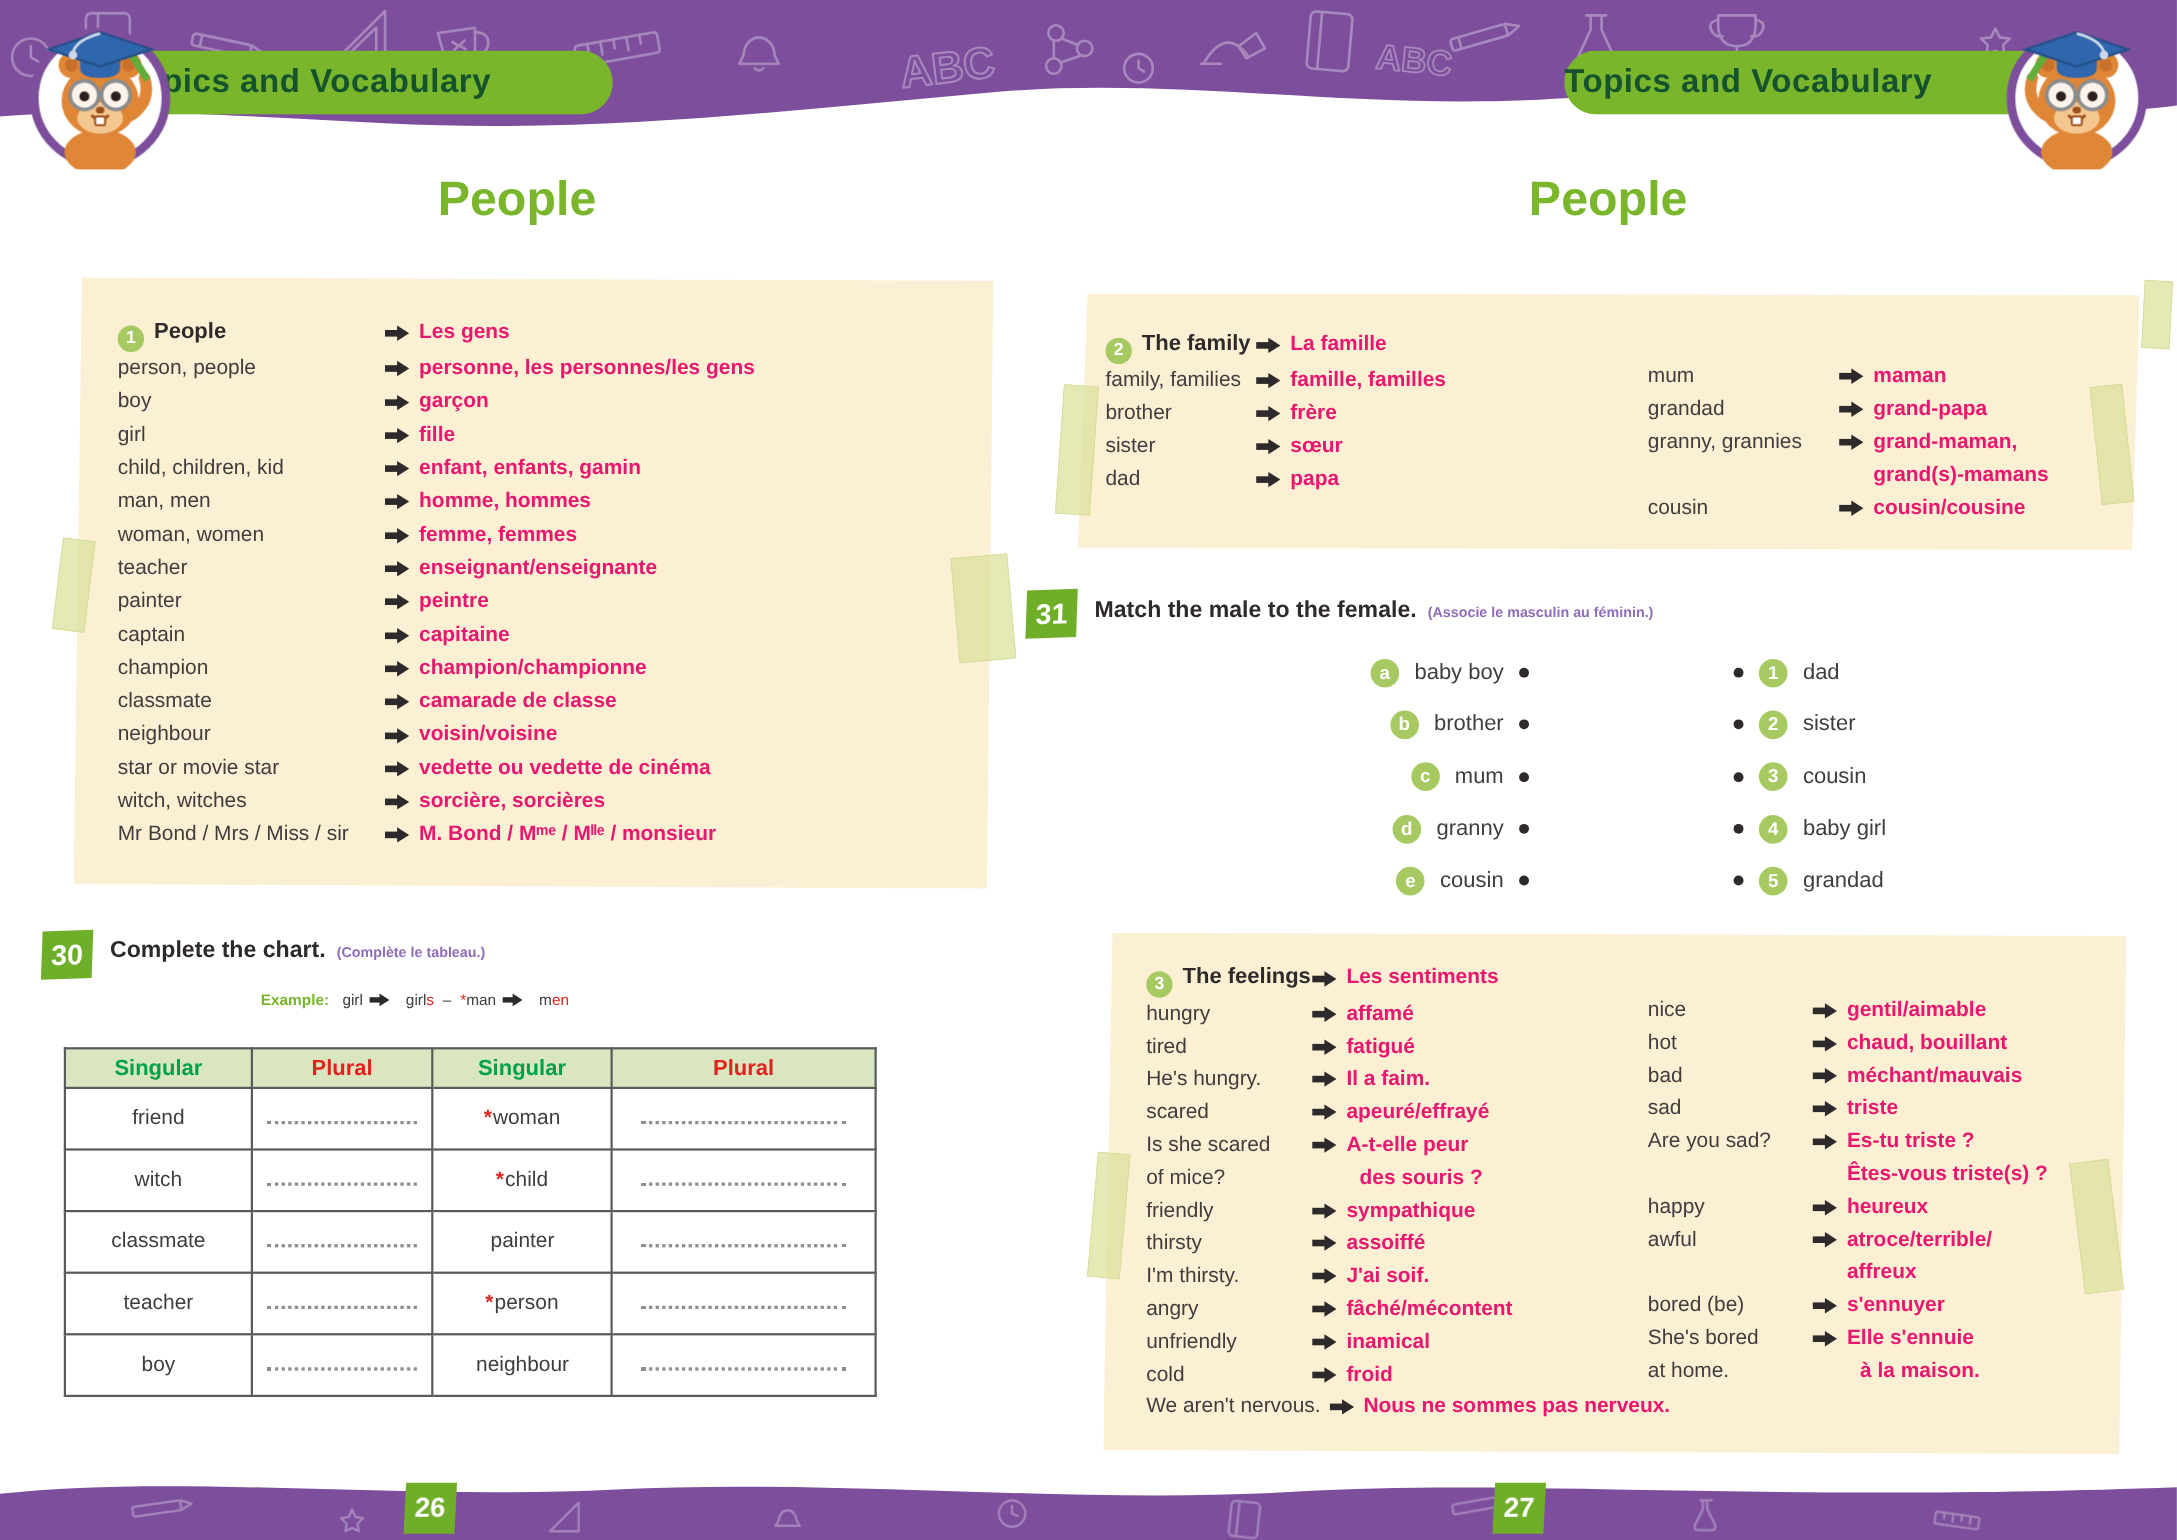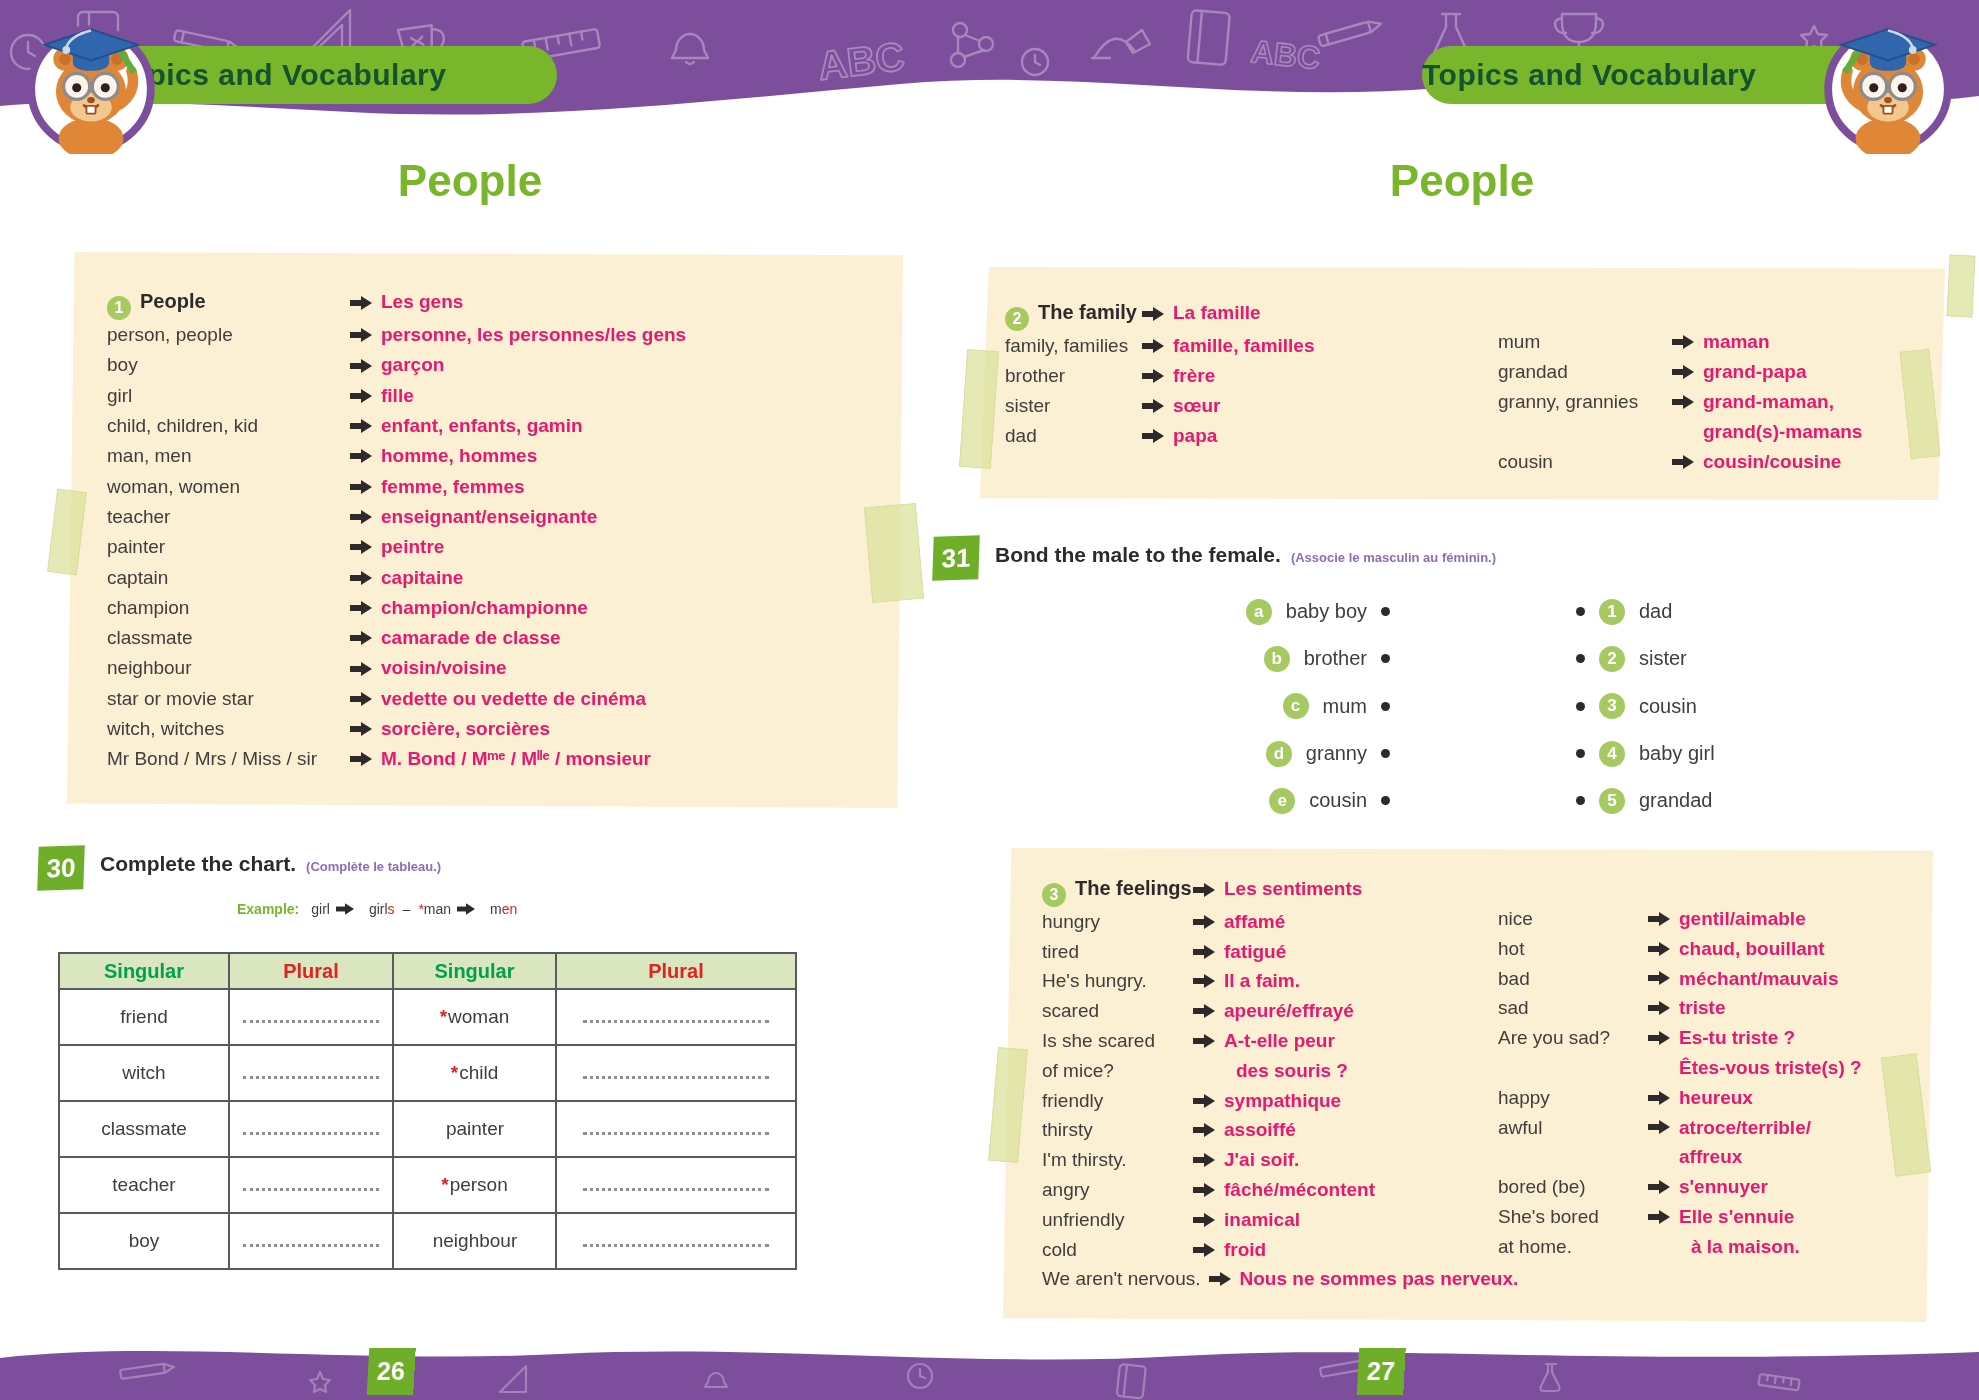--- a/index.html
+++ b/index.html
@@ -455,21 +455,21 @@
       <div class="vr">
           <span class="en">cousin</span>
           <span class="ar"></span>
           <span class="fr">cousin/cousine</span>
         </div>
     </div>
   </div>
 
   <div class="exnum" style="left:933px;top:536px;">31</div>
   <div class="extitle" style="left:995px;top:543px;">
-    <span>Bond the male to the female.</span><span class="exsub">(Associe le masculin au féminin.)</span>
+    <span>Match the male to the female.</span><span class="exsub">(Associe le masculin au féminin.)</span>
   </div>
 
   <div class="mcol" id="match-left">
     <div class="mrow">
         <span class="mcircle">a</span>
         <span>baby boy</span>
         <span class="mdot"></span>
       </div>
     <div class="mrow">
         <span class="mcircle">b</span>

